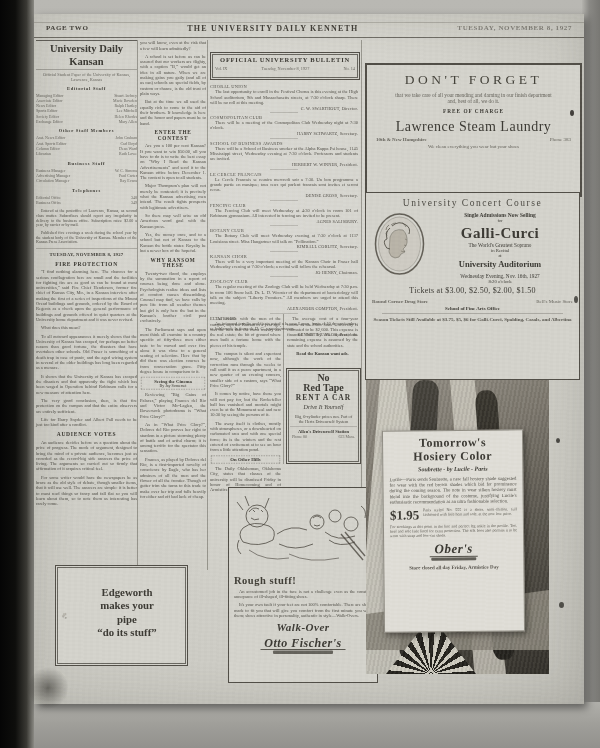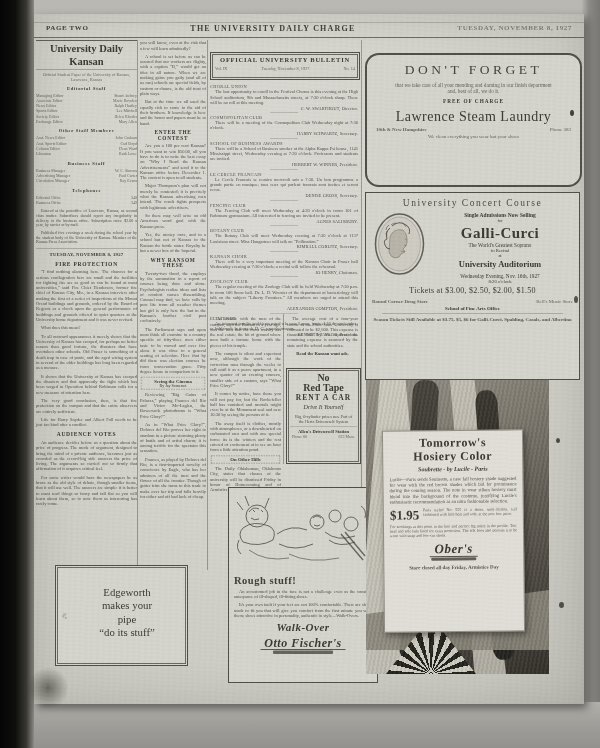--- a/index.html
+++ b/index.html
@@ -43,21 +43,21 @@
 <div id="scan">
   <div class="edgeL"></div>
   <div class="edgeR"></div>
   <div class="edgeB"></div>
 
   <div id="paper">
 
     <div class="rule" style="left:0;top:8px;width:550px;opacity:.35;"></div>
     <div class="abs" style="left:12px;top:10px;width:526px;display:flex;justify-content:space-between;font-size:7px;font-weight:bold;letter-spacing:.6px;color:rgba(50,47,40,.9);">
       <span>PAGE TWO</span>
-      <span style="font-size:8px;letter-spacing:1.2px;">THE UNIVERSITY DAILY CHARGE</span>
+      <span style="font-size:8px;letter-spacing:1.2px;">THE UNIVERSITY DAILY KENNETH</span>
       <span style="opacity:.55;">TUESDAY, NOVEMBER 8, 1927</span>
     </div>
     <div class="rule" style="left:0;top:23px;width:550px;"></div>
 
     <div class="vrule" style="left:103px;top:26px;height:530px;"></div>
     <div class="vrule" style="left:173px;top:26px;height:530px;"></div>
     <div class="vrule" style="left:327px;top:26px;height:634px;"></div>
     <div class="vrule" style="left:249px;top:300px;height:150px;"></div>
 
     <div class="abs" style="left:2px;top:26px;width:101px;">
@@ -313,31 +313,31 @@
           <rect x="16" y="6" width="14" height="22" rx="2"></rect>
           <rect x="34" y="4" width="18" height="26" rx="1"></rect>
           <path d="M36 10 h14 M36 16 h14 M36 22 h14" fill="none" stroke-width=".6"></path>
           <rect x="6" y="28" width="26" height="14" rx="2" transform="rotate(-12 19 35)"></rect>
           <path d="M4 44 q10 -6 24 -2 l-2 10 q-12 4 -22 -2 z"></path>
           <path d="M10 58 l34 10 q8 3 10 -4 q1 -6 -6 -7 l-6 0" fill="none" stroke-width="2"></path>
           <circle cx="48" cy="62" r="7" fill="rgba(120,115,100,.5)"></circle>
           <path d="M44 58 q4 -3 8 0" fill="none" stroke-width=".7"></path>
         </g>
       </svg>
-      <div class="ctr" style="flex:1;">
+      <div class="ctr" style="flex:1;font-weight:bold;">
         <div class="sc" style="width:120px;transform-origin:center top;transform:scale(.9);">
           <div style="font-size:12px;">Edgeworth</div>
           <div style="font-size:12px;">makes your</div>
           <div style="font-size:12px;">pipe</div>
           <div style="font-size:12px;">“do its stuff”</div>
         </div>
       </div>
     </div>
 
-    <div class="bx" style="left:331px;top:39px;width:213px;height:130px;border-width:2px;border-radius:14px;">
+    <div class="bx" style="left:331px;top:49px;width:213px;height:130px;border-width:2px;">
       <div class="sc ctr" style="padding:14px 10px 0;box-sizing:border-box;">
         <div style="font-size:27px;letter-spacing:7px;color:rgba(48,45,38,.88);">DON'T FORGET</div>
         <div style="font-size:10.5px;margin:10px 40px 0;color:rgba(60,57,50,.75);">that we take care of all your mending and darning in our finish department and, best of all, we do it.</div>
         <div style="font-size:10.5px;font-weight:bold;letter-spacing:2px;margin-top:10px;">FREE OF CHARGE</div>
         <div style="font-size:28px;margin-top:8px;letter-spacing:1px;">Lawrence Steam Laundry</div>
         <div class="r" style="font-size:10px;margin-top:4px;padding:0 8px;color:rgba(60,57,50,.75);">
           <span style="font-weight:bold;">10th &amp; New Hampshire</span>
           <span>Phone 383</span>
         </div>
         <div style="font-size:10px;margin-top:2px;color:rgba(60,57,50,.75);">We clean everything you wear but your shoes</div>

